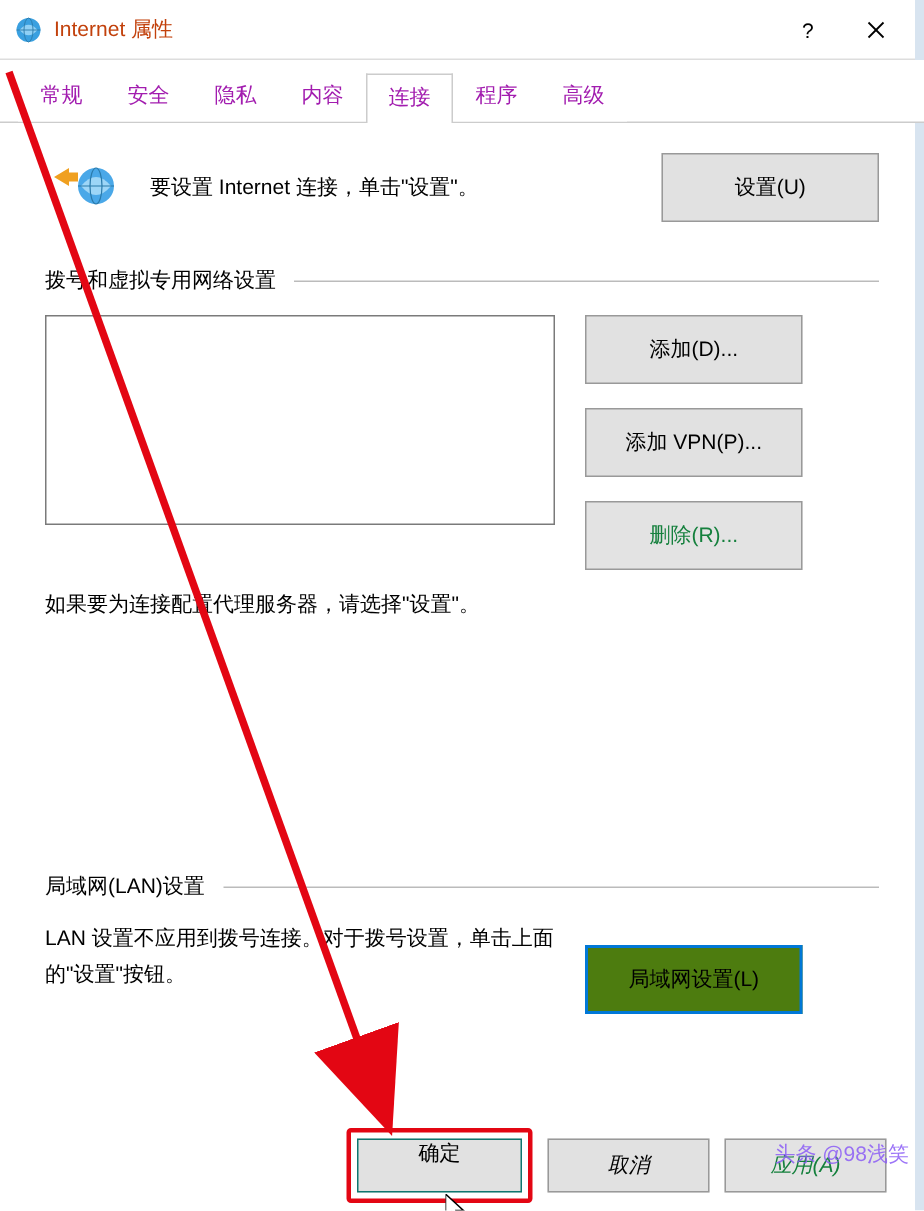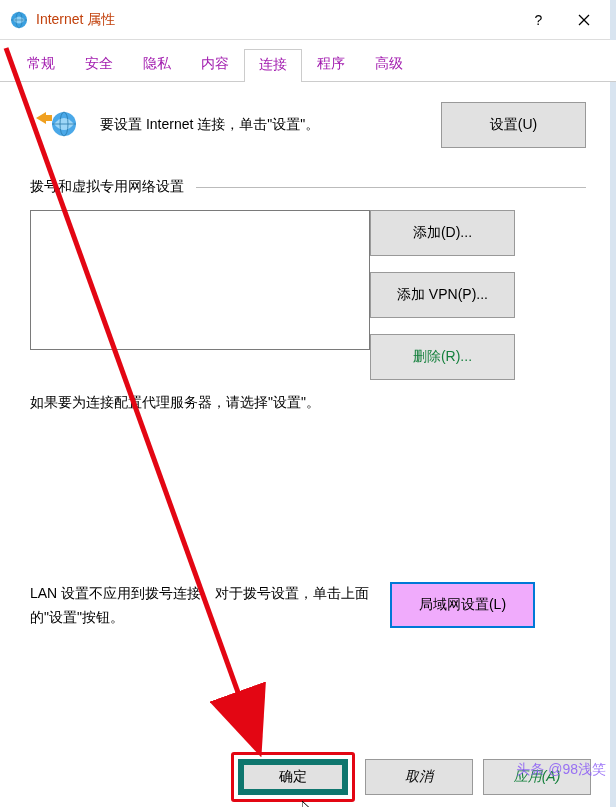--- a/index.html
+++ b/index.html
@@ -18,31 +18,31 @@
     .content { padding: 20px 30px 10px 30px; position: relative; height: calc(100% - 40px - 40px - 60px); }
     .hero { display:flex; align-items:center; gap:20px; margin-bottom: 30px; }
     .hero-icon { width:50px; height:40px; display:flex; align-items:center; justify-content:center; flex:none; }
     .hero-icon svg { width:42px; height:38px; }
     .hero-text { font-size:14px; color:#000; flex:1; }
     .btn { min-width:145px; height:46px; border:1px solid #999; background:#e1e1e1; font-size:14px; color:#000; display:inline-flex; align-items:center; justify-content:center; padding:0 12px; }
     .btn[disabled] { color:#15803d; background:#e3e3e3; }
     .btn-col { display:flex; flex-direction:column; gap:16px; }
     .section-title { font-size:14px; color:#000; display:flex; align-items:center; margin-bottom:14px; gap:12px; }
     .section-line { flex:1; height:1px; background:#bbb; }
-    .dial-row { display:flex; align-items:flex-start; }
+    .dial-row { display:flex; gap:20px; align-items:flex-start; }
     .listbox { width:340px; height:140px; border:1px solid #7a7a7a; background:#fff; }
     .proxy-row { display:flex; gap:20px; align-items:center; margin-top:14px; }
     .proxy-text { font-size:14px; width:340px; }
     .lan-section { position:absolute; left:30px; right:30px; top:500px; }
     .lan-row { display:flex; gap:20px; align-items:flex-start; }
     .lan-text { font-size:14px; width:340px; line-height:1.7; }
-    .lan-btn { border:2px solid #0078d7; background:#f0abfc; }
+    .lan-btn { border:2px solid #0078d7; background:#4d7c0f;margin-top:16px; }
     .footer { position:absolute; left:0; right:0; bottom:0; height:60px; display:flex; justify-content:flex-end; align-items:center; gap:10px; padding: 0 25px; }
     .ok-wrap { position:relative; padding:4px; border:3px solid #e30613; border-radius:3px; }
-    .ok-btn { border:6px solid #0f766e; background:#e1e1e1; min-width:110px; height:36px; font-size:14px; display:flex; align-items:center; justify-content:center; position:relative; }
+    .ok-btn { border:1px solid #0f766e; background:#e1e1e1; min-width:110px; height:36px; font-size:14px; display:flex; justify-content:center; position:relative; }
     .footer .btn { min-width:108px; height:36px;font-style:italic; }
     .cursor { position:absolute; width:14px; height:20px; top:36px; left:58px; pointer-events:none; }
     .cursor svg { width:100%; height:100%; }
     .arrow-svg { position:absolute; top:40px; left:0; width:350px; height:730px; pointer-events:none; z-index:5; }
     .watermark { position:absolute; right:10px; bottom:28px; font-size:14px; color:#8b5cf6; opacity:.85; }
   </style>
 </head>
 <body>
 
 <div class="sliver"></div>
@@ -105,20 +105,24 @@
       <button class="btn">添加 VPN(P)...</button>
       <button class="btn" disabled="">删除(R)...</button>
     </div>
   </div>
 
   <div class="proxy-row">
     <div class="proxy-text">如果要为连接配置代理服务器，请选择"设置"。</div>
   </div>
 
   <div class="lan-section">
+    <div class="section-title">
+      <span>局域网(LAN)设置</span>
+      <div class="section-line"></div>
+    </div>
     <div class="lan-row">
       <div class="lan-text">LAN 设置不应用到拨号连接。对于拨号设置，单击上面的"设置"按钮。</div>
       <button class="btn lan-btn">局域网设置(L)</button>
     </div>
   </div>
 
 </div>
 
 <div class="footer">
   <div class="ok-wrap">

